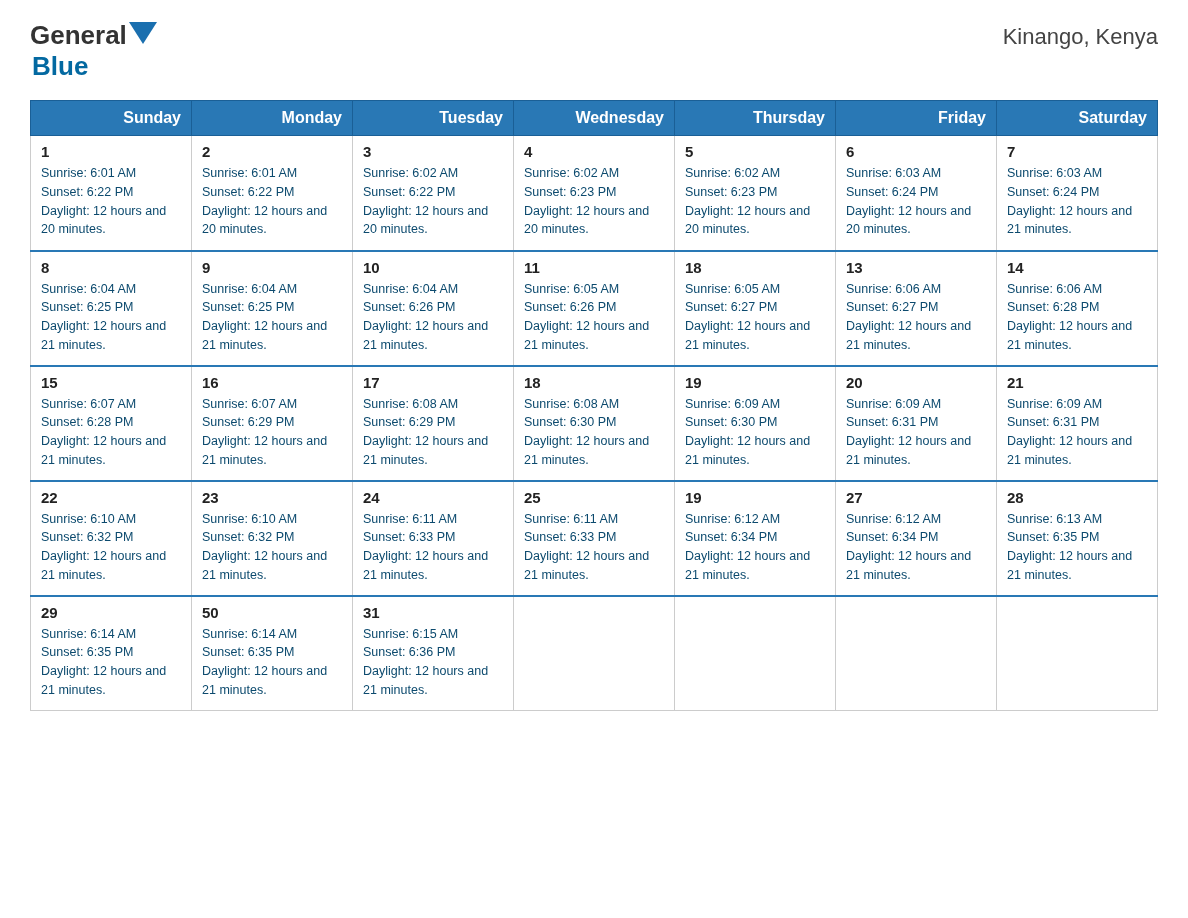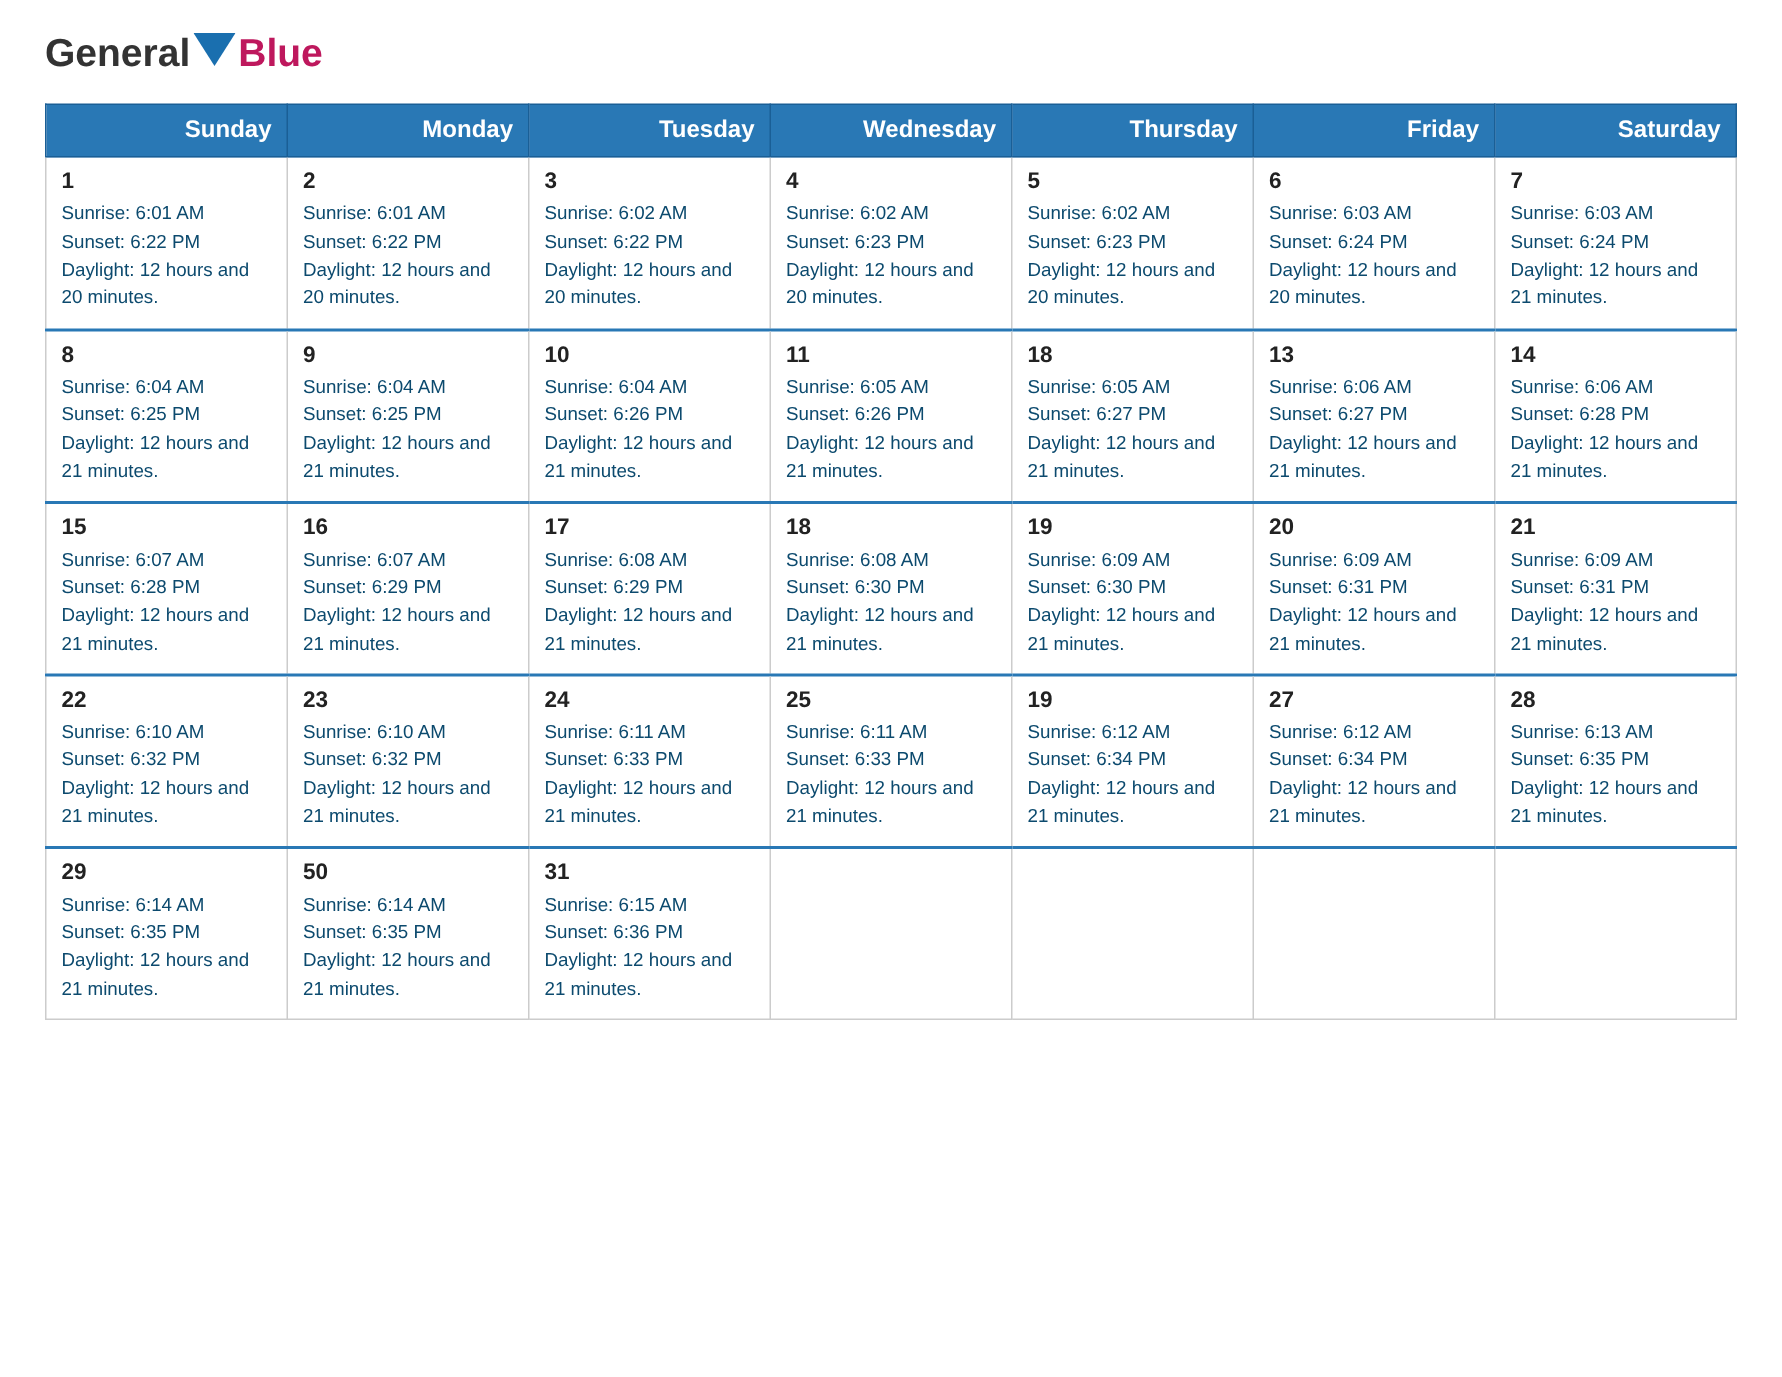--- a/index.html
+++ b/index.html
@@ -31,30 +31,30 @@
     }
 
     .logo-icon {
       width: 28px;
       height: 28px;
       margin-left: 2px;
     }
 
     .logo-wrapper {
       display: flex;
-      flex-direction: row;
+      flex-direction: column;
     }
 
     .logo-line1 {
       display: flex;
       align-items: center;
     }
 
     .logo-line2 {
-      color: #be185d;
+      color: #0369a1;
       font-size: 26px;
       font-weight: bold;
       margin-left: 2px;
     }
 
     .title-block {
       text-align: right;
     }
 
     .calendar-title {
@@ -128,20 +128,21 @@
       <div class="logo-line1">
         <span class="logo-text-general">General</span>
         <svg class="logo-icon" viewBox="0 0 28 28" xmlns="http://www.w3.org/2000/svg">
           <polygon points="0,0 28,0 14,22" fill="#1a6faf"></polygon>
         </svg>
       </div>
       <div class="logo-line2">Blue</div>
     </div>
   </div>
   <div class="title-block">
+    <div class="calendar-subtitle">Kinango, Kenya</div>
   </div>
 </div>
 
 <table class="calendar-table">
   <thead>
     <tr>
 
     <th>Sunday</th>
         <th>Monday</th>
         <th>Tuesday</th>

